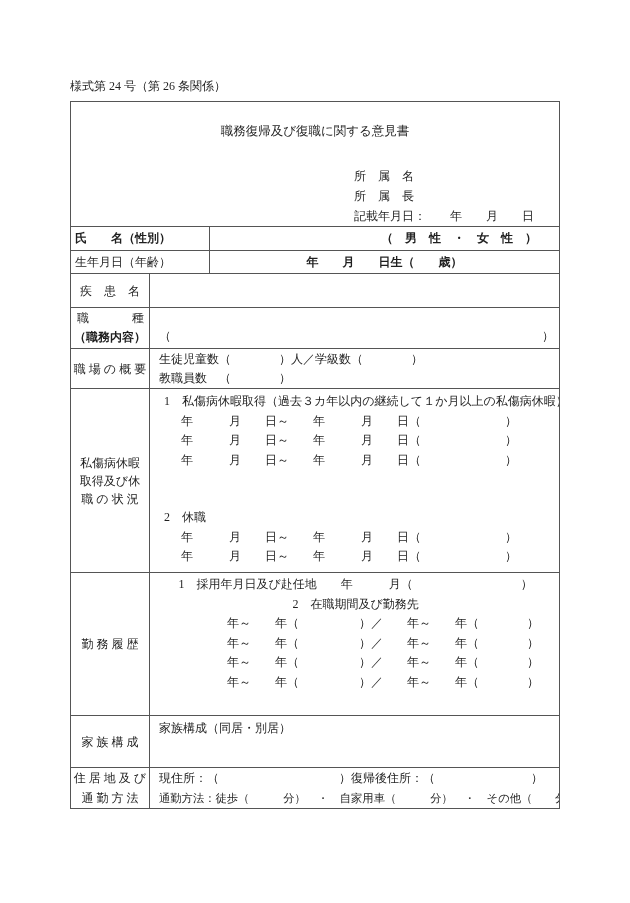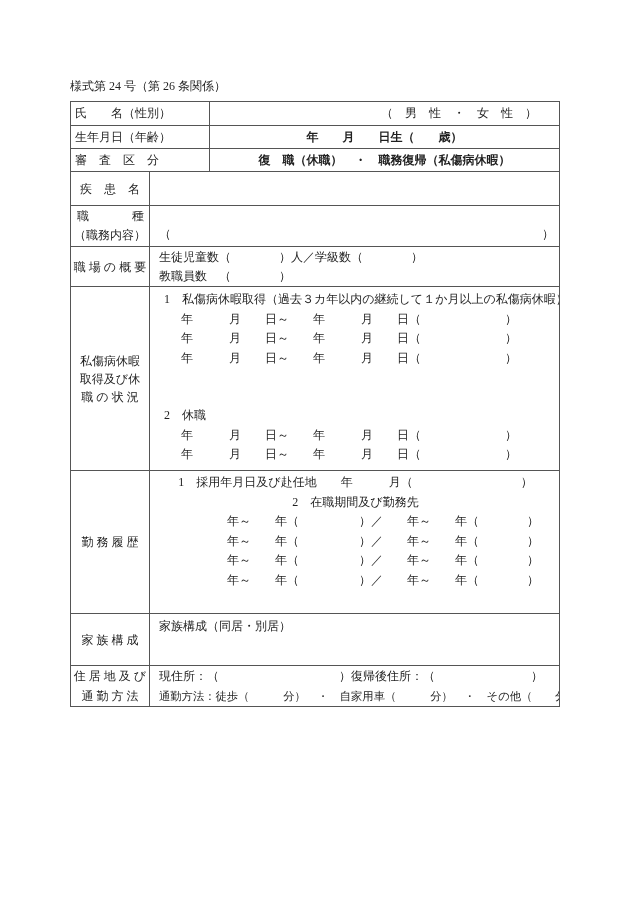--- a/index.html
+++ b/index.html
@@ -38,25 +38,25 @@
   .ln20{height:20px;line-height:20px;white-space:nowrap;}
   .ind1{padding-left:5px;}
   .ind2{padding-left:22px;}
   .ind3{padding-left:60px;}
   .sp38{height:38px;}
   .pt3{padding-top:3px;}
   .pt2{padding-top:2px;}
   .pt1{padding-top:1px;}
   .paren-line{display:flex;justify-content:space-between;padding:0 5px 0 9px;}
   .job-label-top{display:flex;justify-content:space-between;padding:0 5px 0 6px;line-height:19px;height:19px;}
-  .job-label-bottom{line-height:19px;height:19px;white-space:nowrap;}
+  .job-label-bottom{line-height:19px;height:19px;white-space:nowrap;font-weight:bold;}
   .tight{font-size:11.3px;}
   
   tr.r-header td{height:117px;}
-  tr.r-name td{height:23px;}
+  tr.r-name td{height:23px;font-weight:bold;}
   tr.r-birth td{height:22px;}
   tr.r-cat td{height:22px;}
   tr.r-wish td{height:15px;}
   tr.r-disease td{height:33px;}
   tr.r-job td{height:40px;}
   tr.r-workplace td{height:38px;}
   tr.r-leave td{height:180px;}
   tr.r-career td{height:140px;text-align:center;}
   tr.r-family td{height:48px;}
   tr.r-residence td{height:40px;}
@@ -69,35 +69,41 @@
   <div class="form-number">様式第 24 号（第 26 条関係）</div>
 
   <table class="form-table">
     <colgroup>
       <col style="width:79px">
       <col style="width:60px">
       <col style="width:350px">
     </colgroup>
 
     <tbody>
+        <tr class="r-header">
+      <td colspan="3" class="header-cell">
+        <div class="doc-title">職務復帰及び復職に関する意見書</div>
+        <div class="affil-block">
+          <div>所　属　名</div>
+          <div>所　属　長</div>
+          <div>記載年月日：　　年　　月　　日</div>
+        </div>
+      </td>
+    </tr>
 
     <tr class="r-name">
       <td colspan="2" class="tlbl">氏　　名（性別）</td>
       <td class="val right">（　男　性　・　女　性　）</td>
     </tr>
 
     <tr class="r-birth">
       <td colspan="2" class="tlbl">生年月日（年齢）</td>
       <td class="val center">年　　月　　日生（　　歳）</td>
     </tr>
 
-    <tr class="r-cat">
-      <td colspan="2" class="tlbl">審　査　区　分</td>
-      <td class="val center">復　職（休職）　・　職務復帰（私傷病休暇）</td>
-    </tr>
 
 
     <tr class="r-disease">
       <td class="blbl">疾　患　名</td>
       <td colspan="2" class="val content"></td>
     </tr>
 
     <tr class="r-job">
       <td class="blbl">
         <div class="job-label-top">

